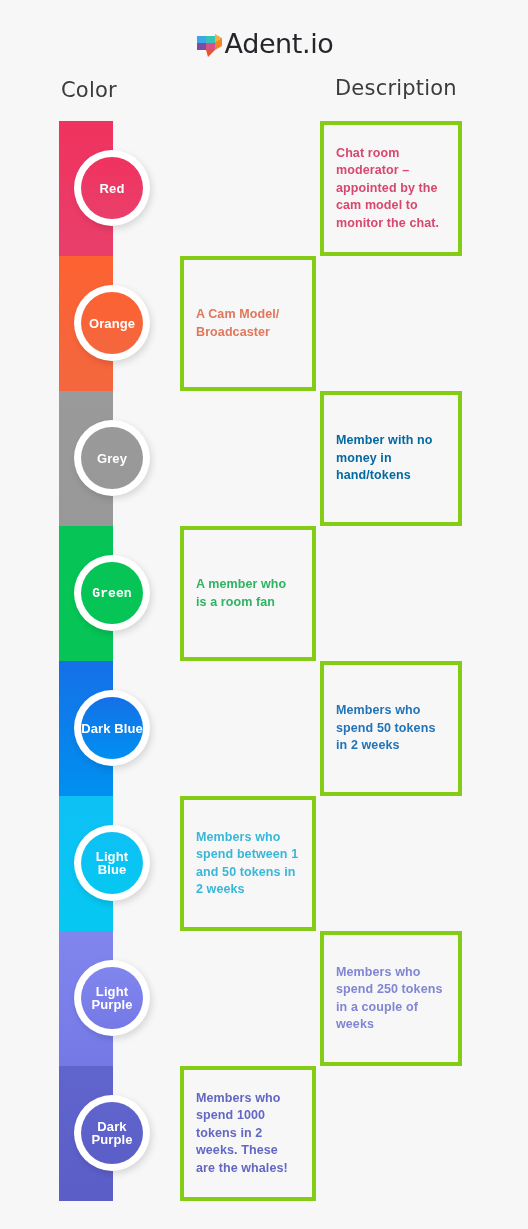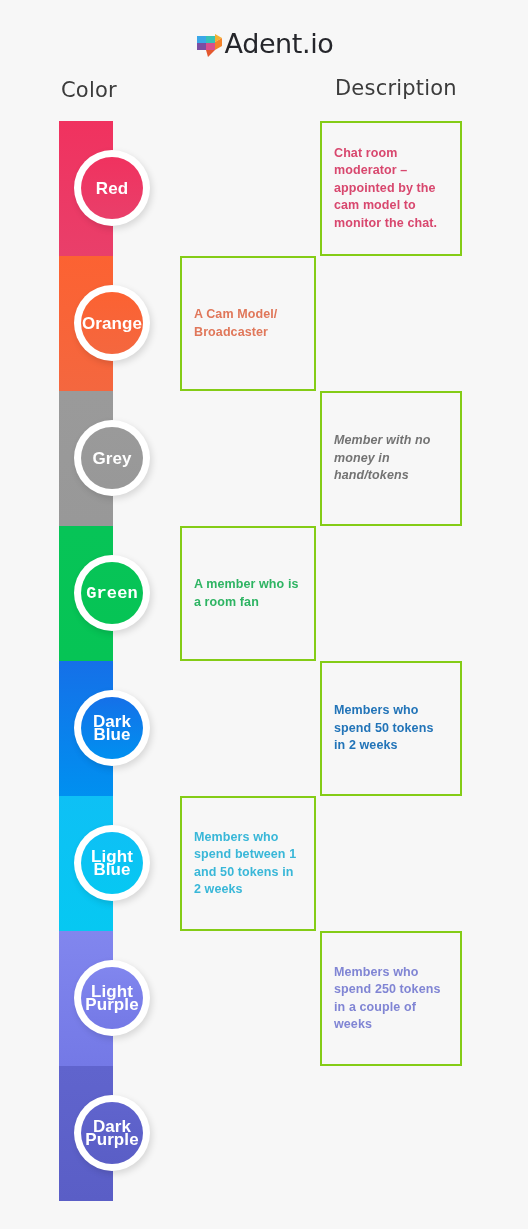--- a/index.html
+++ b/index.html
@@ -89,32 +89,32 @@
   }
   .badge-inner {
     width: 62px;
     height: 62px;
     border-radius: 50%;
     display: flex;
     align-items: center;
     justify-content: center;
     text-align: center;
     color: #ffffff;
-    font-size: 17px;
+    font-size: 13px;
     font-weight: bold;
     line-height: 13px;
     letter-spacing: 0.1px;
   }
 
   
   .cell {
     position: absolute;
     top: 0;
     height: 135px;
-    border: 2px solid #84cc16;
+    border: 4px solid #84cc16;
     box-sizing: border-box;
     display: flex;
     align-items: center;
     z-index: 2;
   }
   .cell.left  { left: 180px; width: 136px; }
   .cell.right { left: 320px; width: 142px; }
   .cell p {
     margin: 0;
     padding: 0 12px;
@@ -163,21 +163,21 @@
       <div class="cell left">
         <p style="color: rgb(224, 119, 90);">A Cam Model/ Broadcaster</p>
       </div>
     </div>
     <div class="row">
       <div class="bar" style="background: linear-gradient(rgb(154, 154, 154) 0%, rgb(152, 152, 152) 100%);"></div>
       <div class="badge">
         <div class="badge-inner" style="background: linear-gradient(rgb(154, 154, 154) 0%, rgb(152, 152, 152) 100%);">Grey</div>
       </div>
       <div class="cell right">
-        <p style="color: #737373; font-style: italic;">Member with no money in hand/tokens</p>
+        <p style="color: #0369a1;">Member with no money in hand/tokens</p>
       </div>
     </div>
     <div class="row">
       <div class="bar" style="background: linear-gradient(rgb(7, 196, 87) 0%, rgb(6, 196, 85) 100%);"></div>
       <div class="badge">
         <div class="badge-inner" style="background: linear-gradient(rgb(7, 196, 87) 0%, rgb(6, 196, 85) 100%); font-family: Liberation Mono, monospace;">Green</div>
       </div>
       <div class="cell left">
         <p style="color: rgb(46, 180, 99);">A member who is a room fan</p>
       </div>
@@ -207,14 +207,17 @@
       </div>
       <div class="cell right">
         <p style="color: rgb(128, 133, 212);">Members who spend 250 tokens in a couple of weeks</p>
       </div>
     </div>
     <div class="row">
       <div class="bar" style="background: linear-gradient(rgb(96, 100, 205) 0%, rgb(90, 94, 198) 100%);"></div>
       <div class="badge">
         <div class="badge-inner" style="background: linear-gradient(rgb(96, 100, 205) 0%, rgb(90, 94, 198) 100%);">Dark Purple</div>
       </div>
+      <div class="cell left">
+        <p style="color: rgb(99, 103, 196);">Members who spend 1000 tokens in 2 weeks. These are the whales!</p>
+      </div>
     </div>
   </div>
 
 </body></html>

